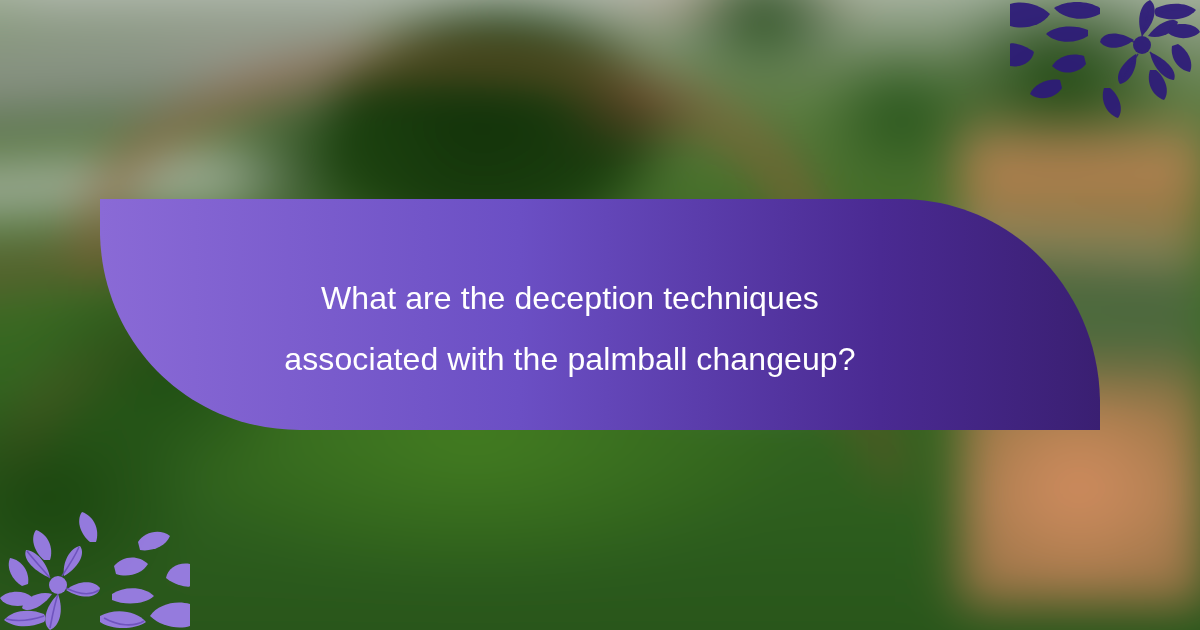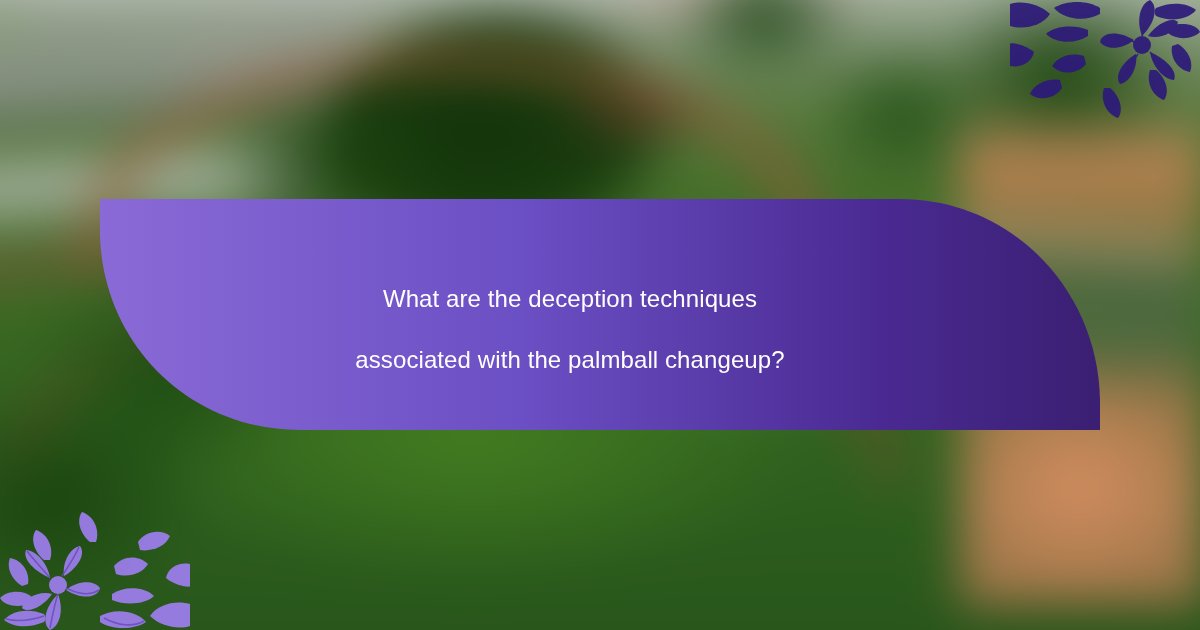--- a/index.html
+++ b/index.html
@@ -162,21 +162,21 @@
   .banner-svg { display:block; width:1200px; height:630px; }
 
   .banner-text {
     position:absolute;
     left:180px;
     top:268px;
     width:780px;
     text-align:center;
     color:#ffffff;
     font-family:"Liberation Sans", sans-serif;
-    font-size:24px;
+    font-size:32px;
     font-weight:400;
     line-height:61px;
     letter-spacing:.1px;
     white-space:pre-line;
   }
 
   
   .ornament { position:absolute; }
   .ornament.tr { right:0; top:0; width:190px; height:130px; }
   .ornament.bl { left:0;  bottom:0; width:190px; height:130px; }

